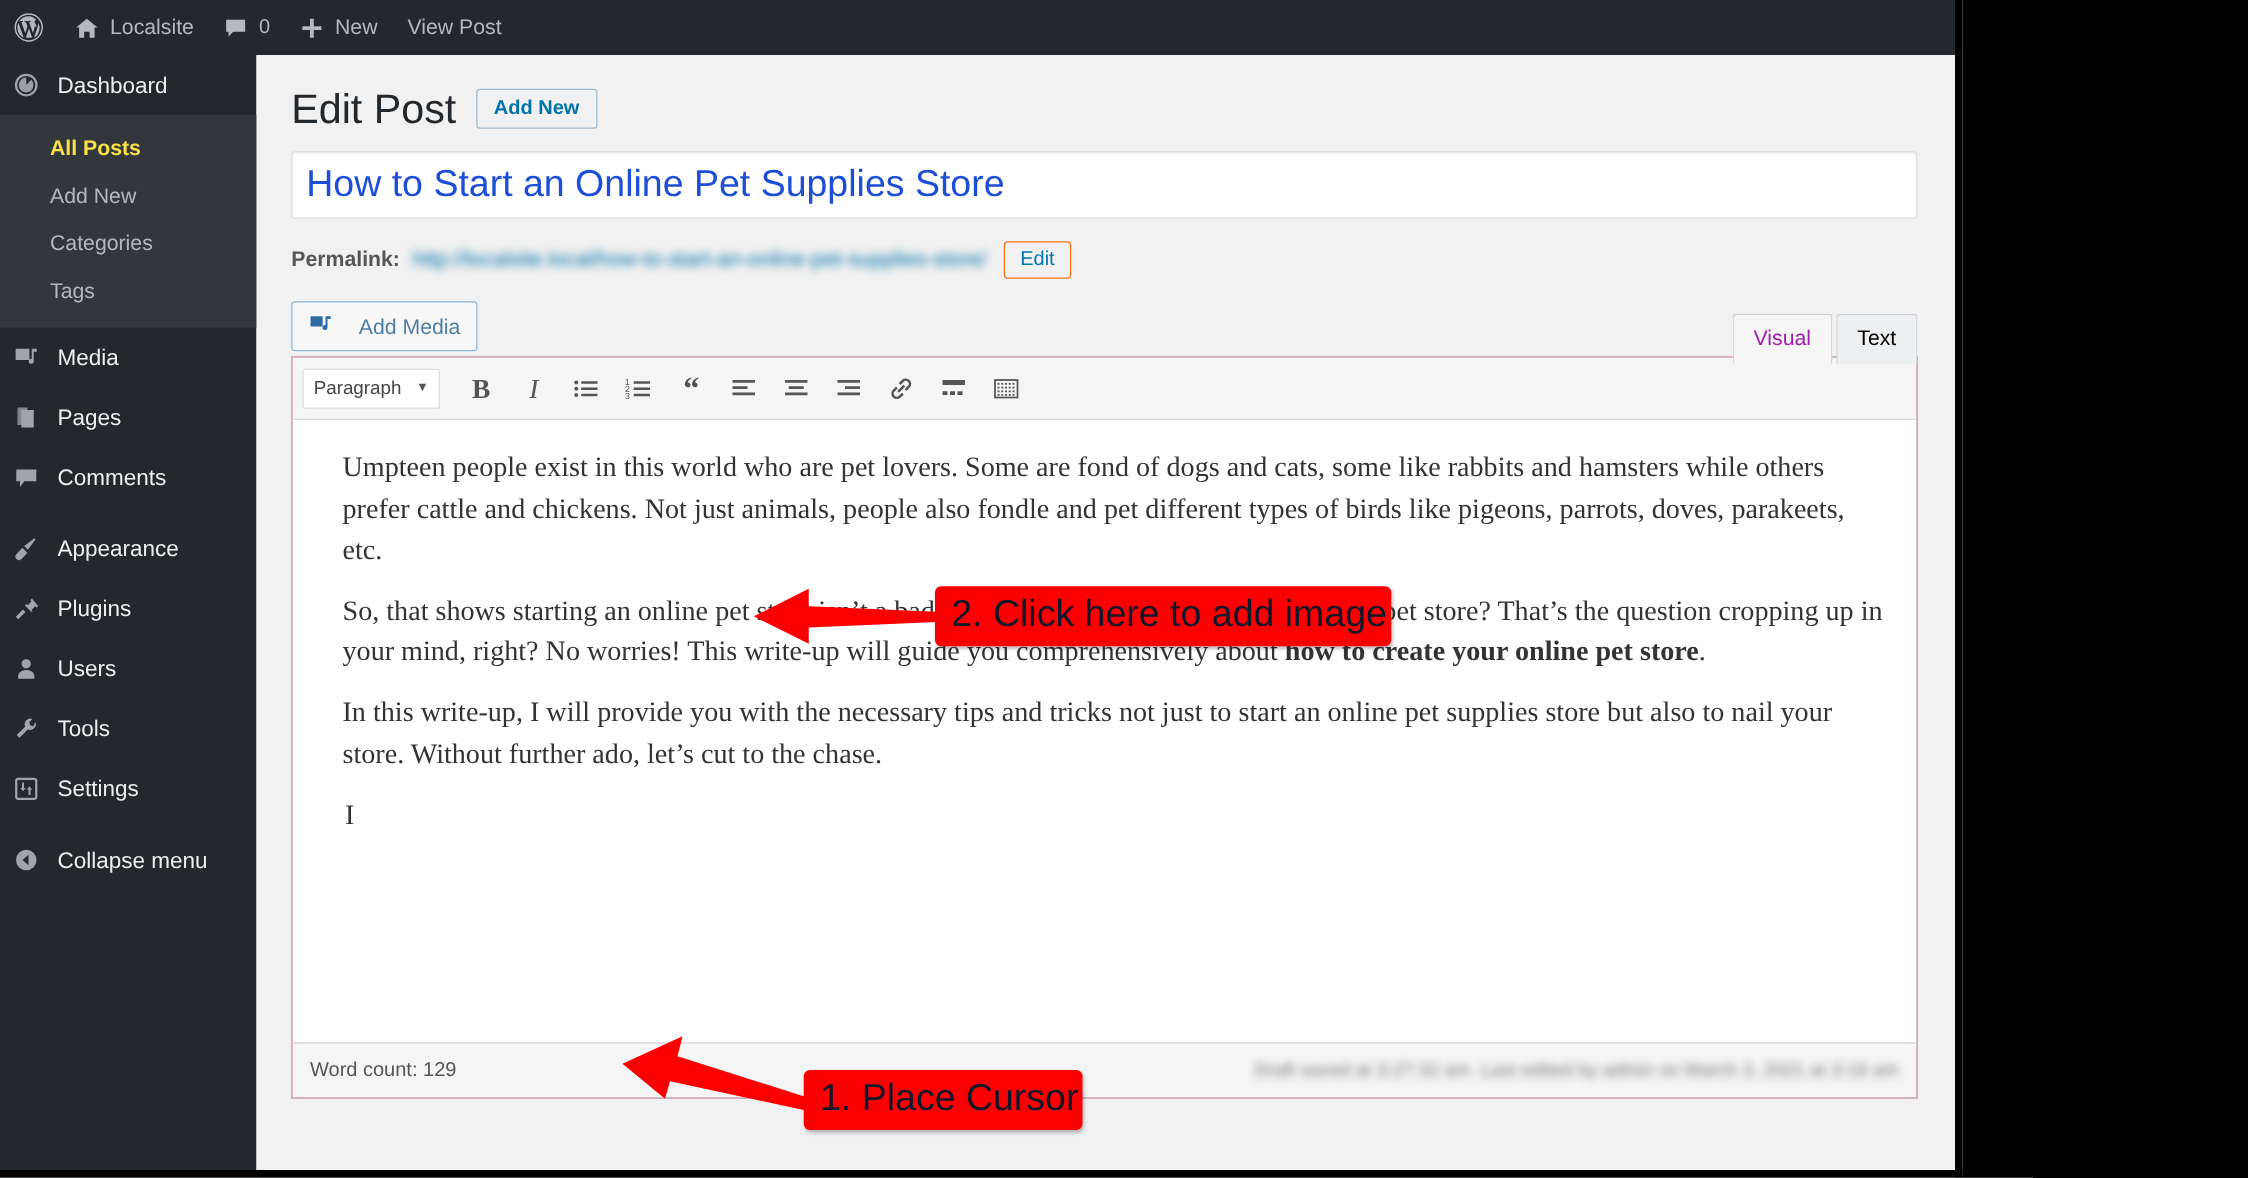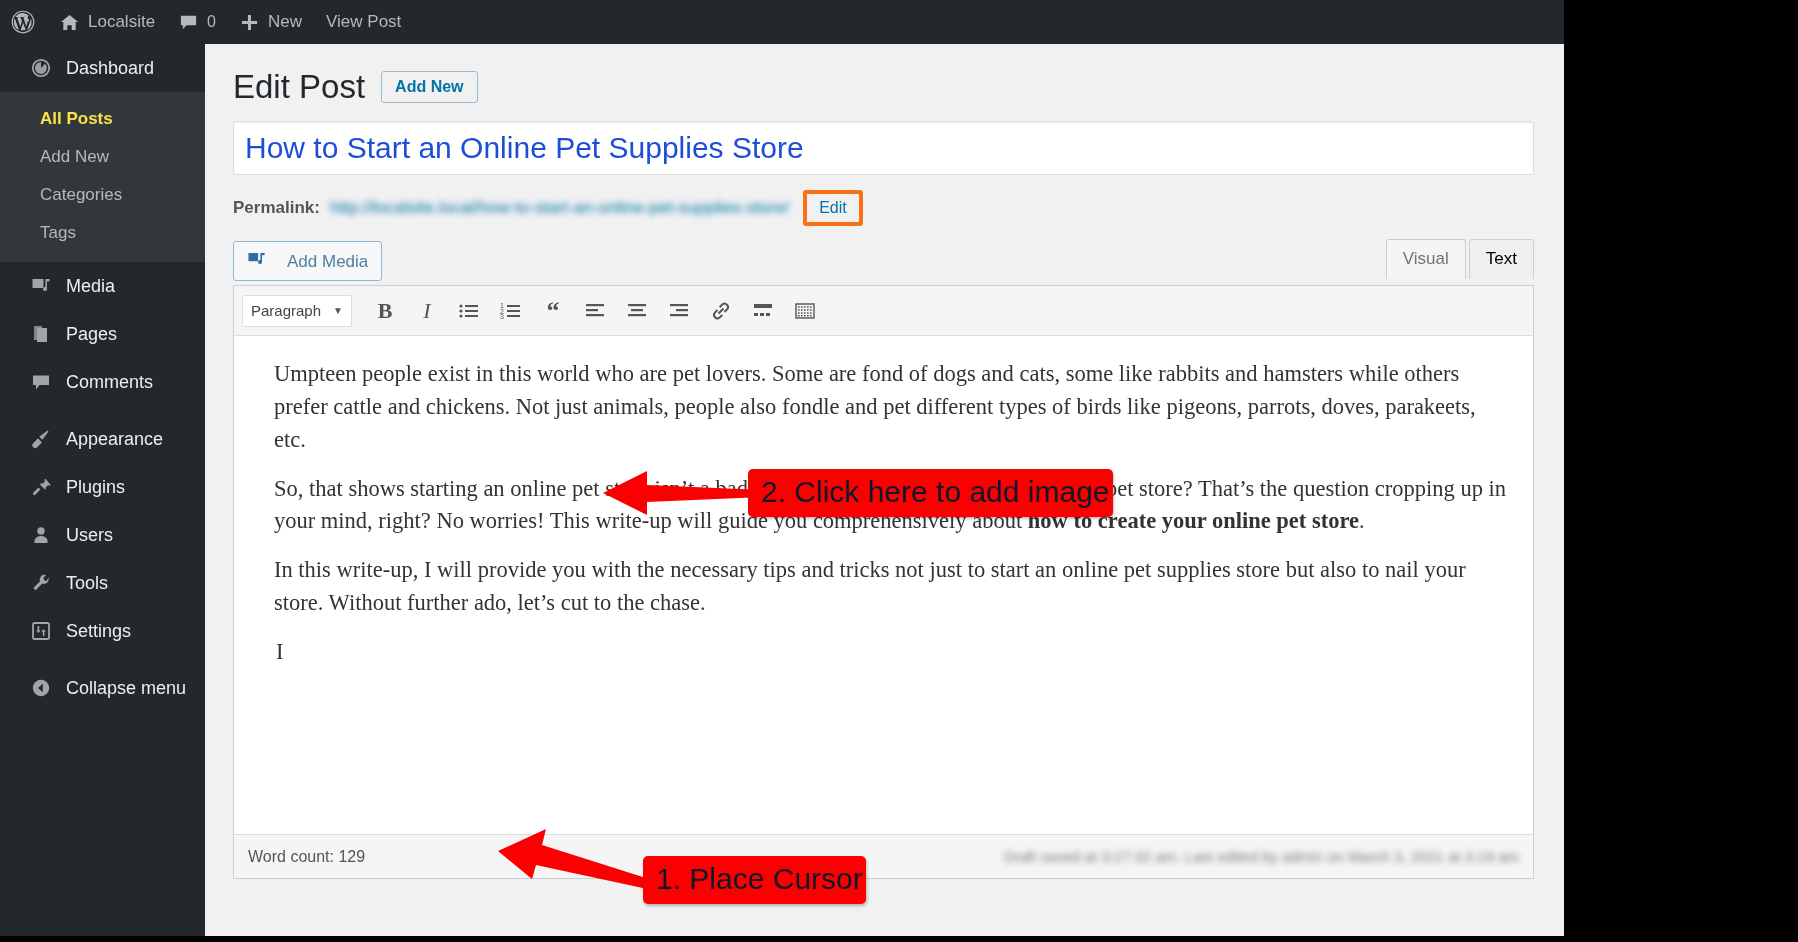--- a/index.html
+++ b/index.html
@@ -39,21 +39,21 @@
 
   
   #sidebar {
     position: absolute; top: 44px; left: 0; bottom: 0; width: 205px;
     background: #23282d;
     z-index: 20;
   }
   .menu-top {
     position: relative;
     display: flex; align-items: center; gap: 12px;
-    height: 48px; padding-left: 28px;
+    height: 48px; padding-left: 8px;
     color: #eeeeee; font-size: 18px;
   }
   .menu-top .mico { width: 26px; display: flex; justify-content: center; color: #a0a5aa; }
   .menu-top.current {
     background: #0073aa; color: #fff; font-weight: 400;
   }
   .menu-top.current .mico { color: #fff; }
   .menu-top.current::after {
     content: ""; position: absolute; right: -1px; top: 50%;
     margin-top: -9px;
@@ -111,21 +111,21 @@
   }
   .permalink-label { font-weight: bold; color: #555; }
   .permalink-url {
     color: #0073aa;
     filter: blur(3.4px);
     user-select: none;
     white-space: nowrap;
   }
   .edit-perma-btn {
     font-size: 16px; color: #0073aa; background: #f1f1f1;
-    border: 4px solid #f97316; border-radius: 3px;
+    border: 1px solid #f97316; border-radius: 3px;
     padding: 6px 12px; line-height: 1;
     margin-left: 4px;
   }
 
   
   .editor-zone { position: relative; margin-top: 16px; }
 
   .media-row { position: relative; display: flex; align-items: flex-start; height: 44px; }
   .add-media-btn {
     display: inline-flex; align-items: center; gap: 21px;
@@ -142,21 +142,21 @@
     display: flex; align-items: flex-end; gap: 0;
   }
   .tab {
     font-size: 17px; color: #000000;
     background: #edeff0; border: 1px solid #ccd0d4;
     border-bottom: none;
     padding: 9px 16px 10px 16px;
     margin-left: 0;
     border-radius: 3px 3px 0 0;
   }
-  .tab.active { background: #f5f5f5; border-color: #ccc; color: #737373; }
+  .tab.active { background: #f5f5f5; border-color: #ccc; color: #a21caf; margin-top: 12px; }
   .tab + .tab { margin-left: 3px; }
 
   .editor-box {
     border: 1px solid #ccd0d4;
     background: #be185d;
   }
   .mce-toolbar {
     display: flex; align-items: center; gap: 0;
     background: #f5f5f5;
     border-bottom: 1px solid #ddd;

